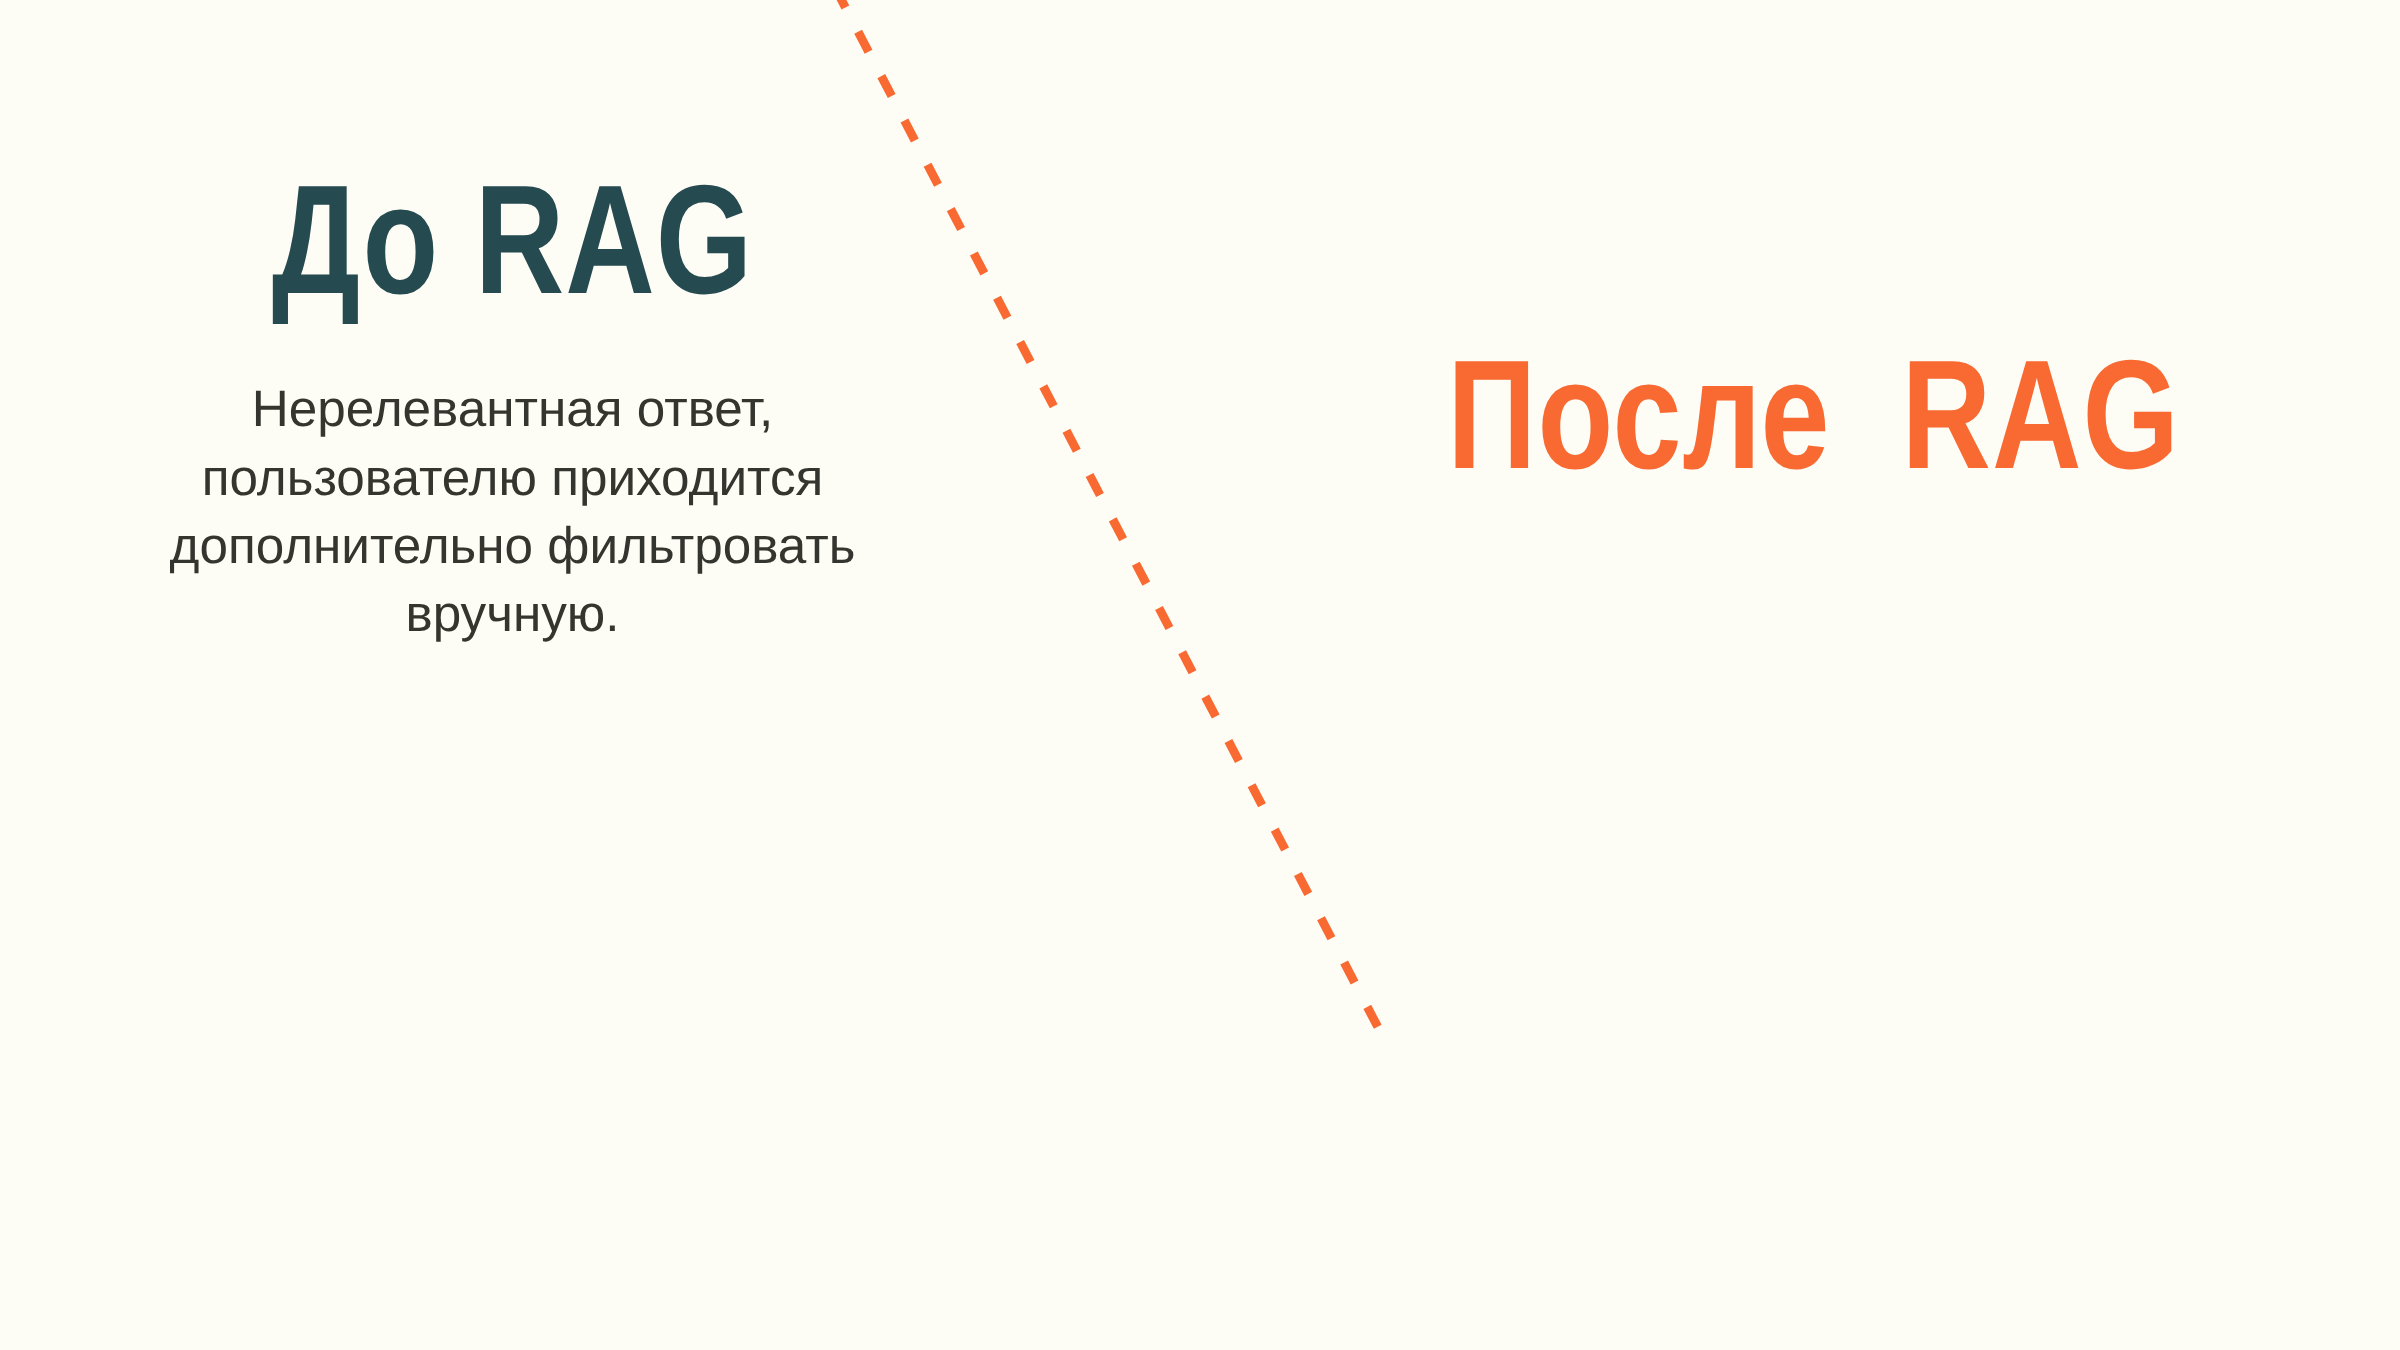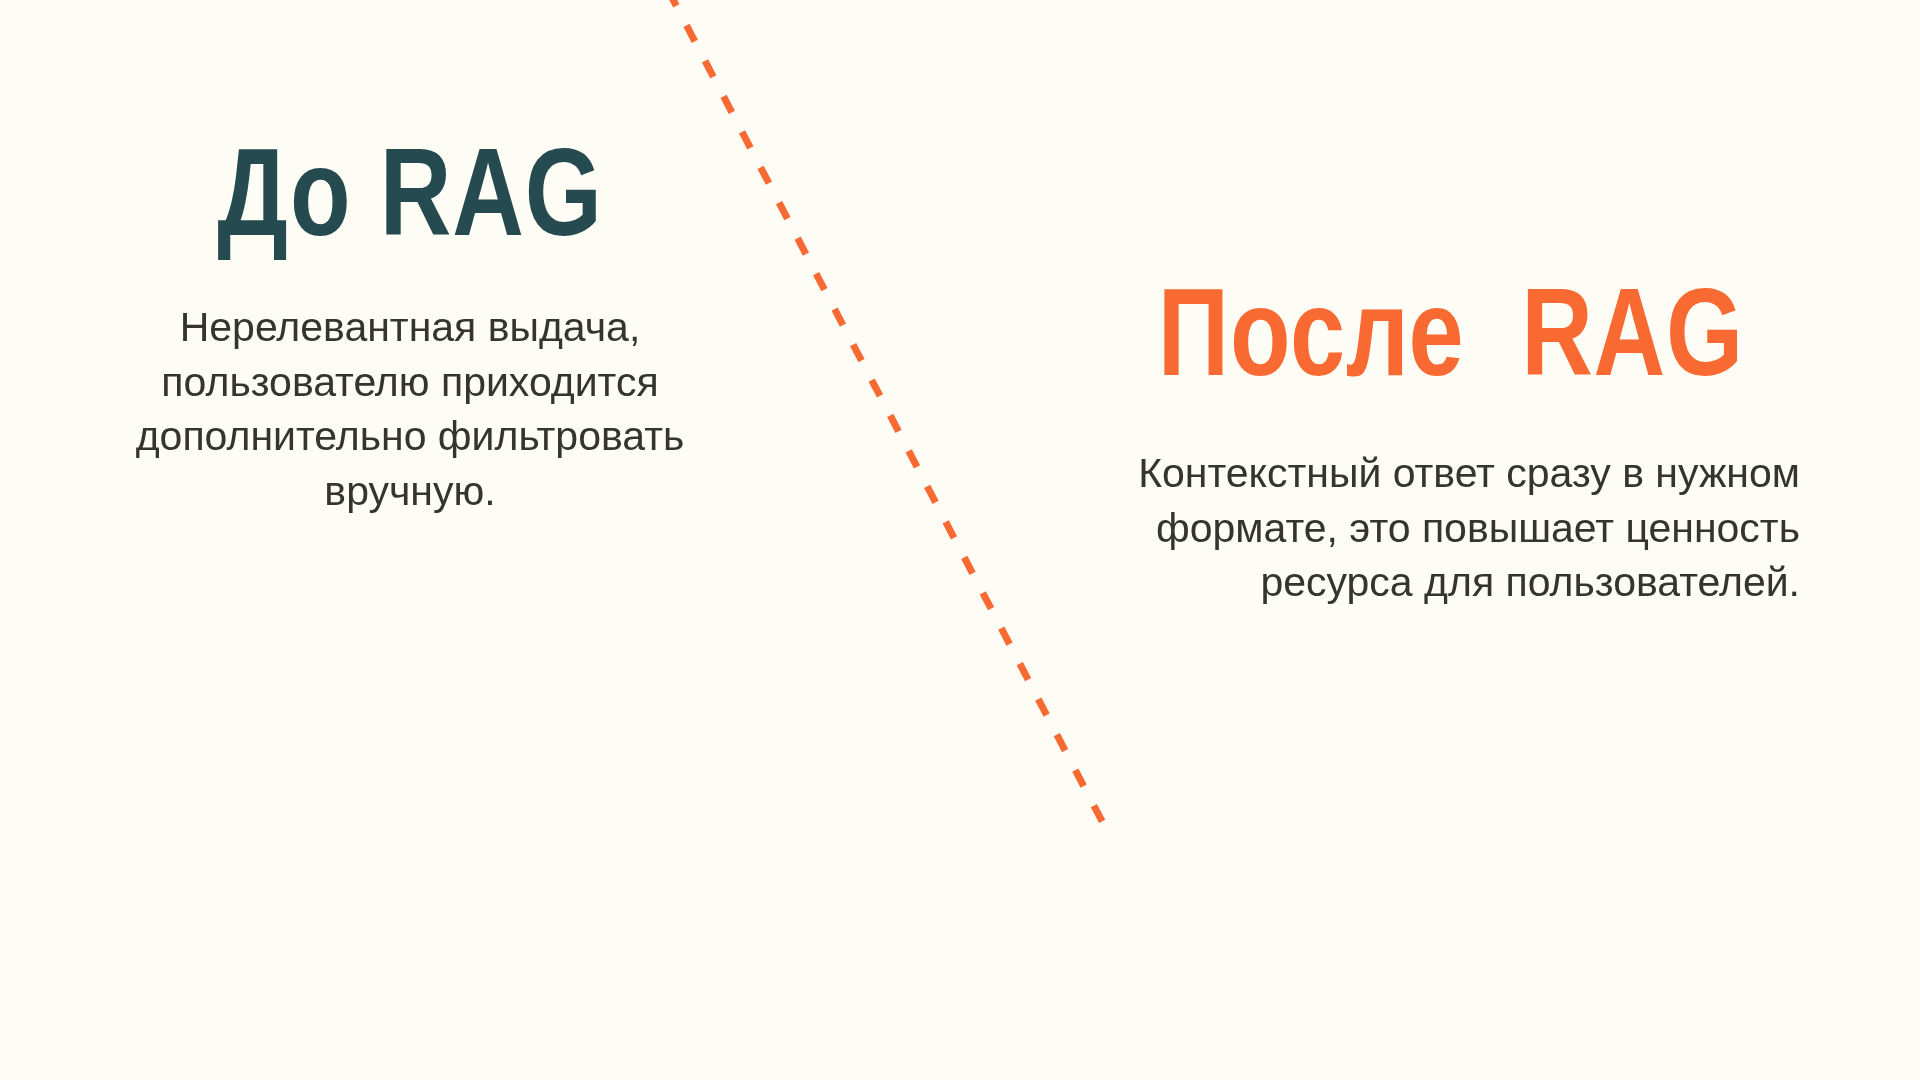--- a/index.html
+++ b/index.html
@@ -99,21 +99,20 @@
 <body>
 
 <div id="slide">
 
   <svg id="divider-svg" viewBox="0 0 1920 1080" preserveAspectRatio="none" aria-hidden="true">
     <path d="M 668 -10 L 1245 1095" stroke="#F96A32" stroke-width="7" stroke-dasharray="18 22" stroke-linecap="butt" fill="none"></path>
   </svg>
 
   <div class="panel" id="panel-before">
     <h1 class="headline" id="headline-before">До RAG</h1>
-    <p class="body-text" id="body-before">Нерелевантная выдача, пользователю приходится дополнительно фильтровать вручную.</p>
+    <p class="body-text" id="body-before">Нерелевантная ответ, пользователю приходится дополнительно фильтровать вручную.</p>
   </div>
 
   <div class="panel" id="panel-after">
     <h1 class="headline" id="headline-after">После  RAG</h1>
-    <p class="body-text" id="body-after">Контекстный ответ сразу в нужном формате, это повышает ценность ресурса для пользователей.</p>
   </div>
 
 </div>
 
 </body></html>

